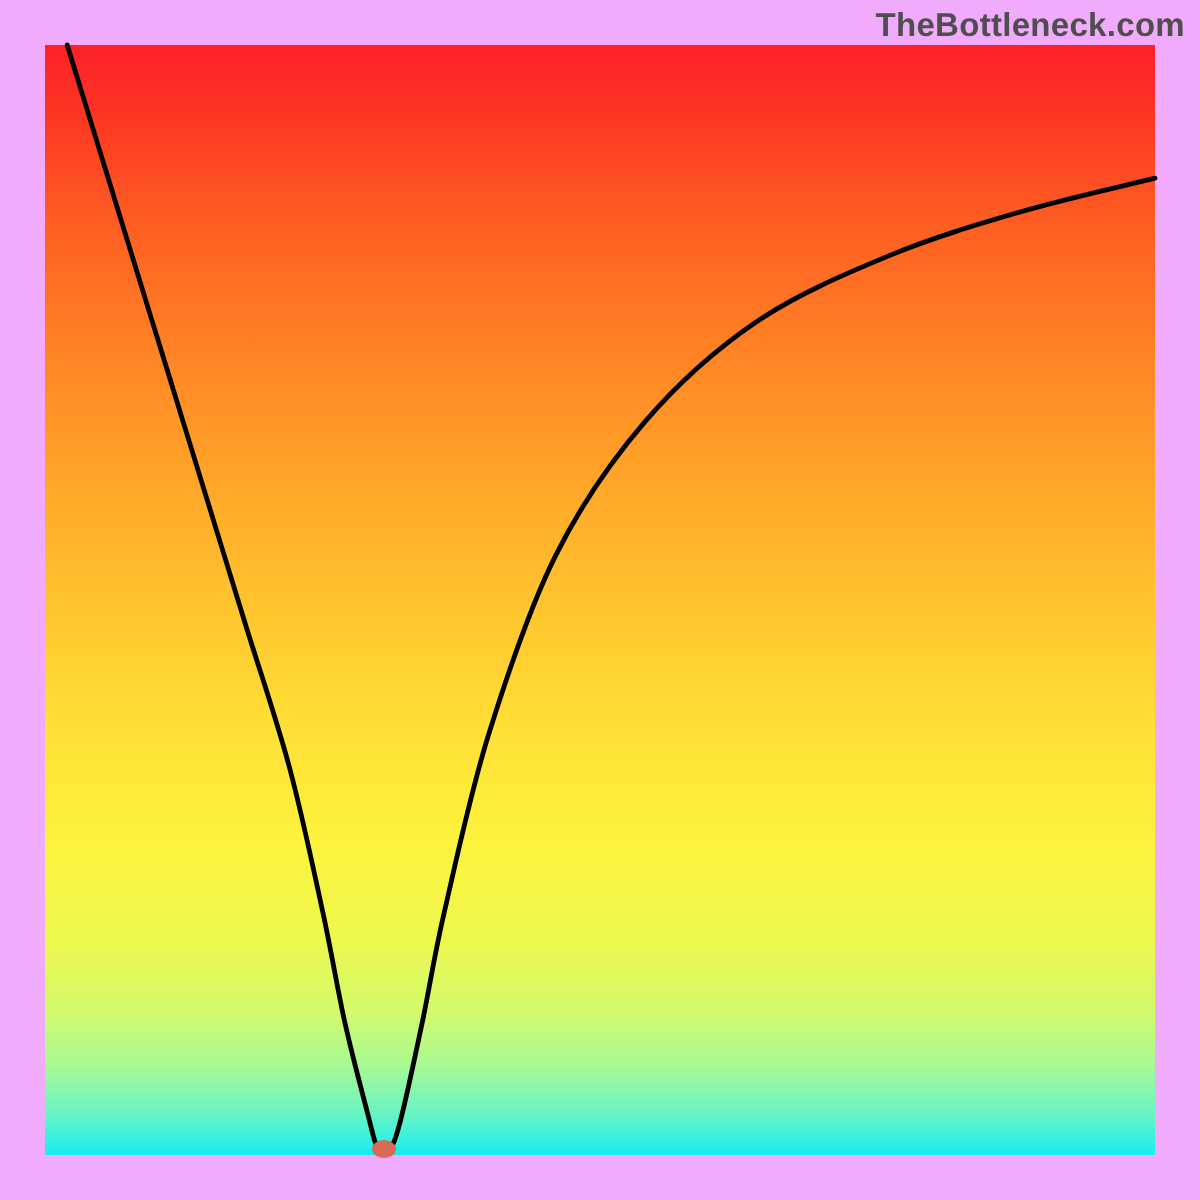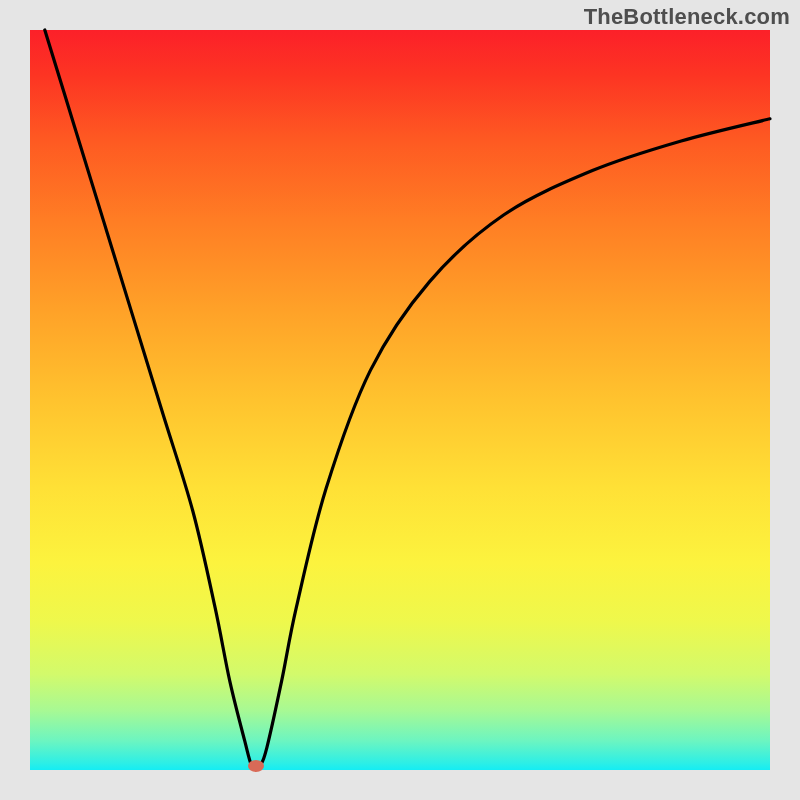--- a/index.html
+++ b/index.html
@@ -8,21 +8,21 @@
     width: 800px;
     height: 800px;
     background: #000;
     font-family: Arial, Helvetica, sans-serif;
     overflow: hidden;
   }
   .stage {
     position: relative;
     width: 800px;
     height: 800px;
-    background: #e5e5e5;
+    background: #f0abfc;
   }
   .watermark {
     position: absolute;
     top: 4px;
     right: 10px;
     color: #4e4e4e;
     font-size: 22px;
     font-weight: 600;
     letter-spacing: 0.2px;
     user-select: none;

